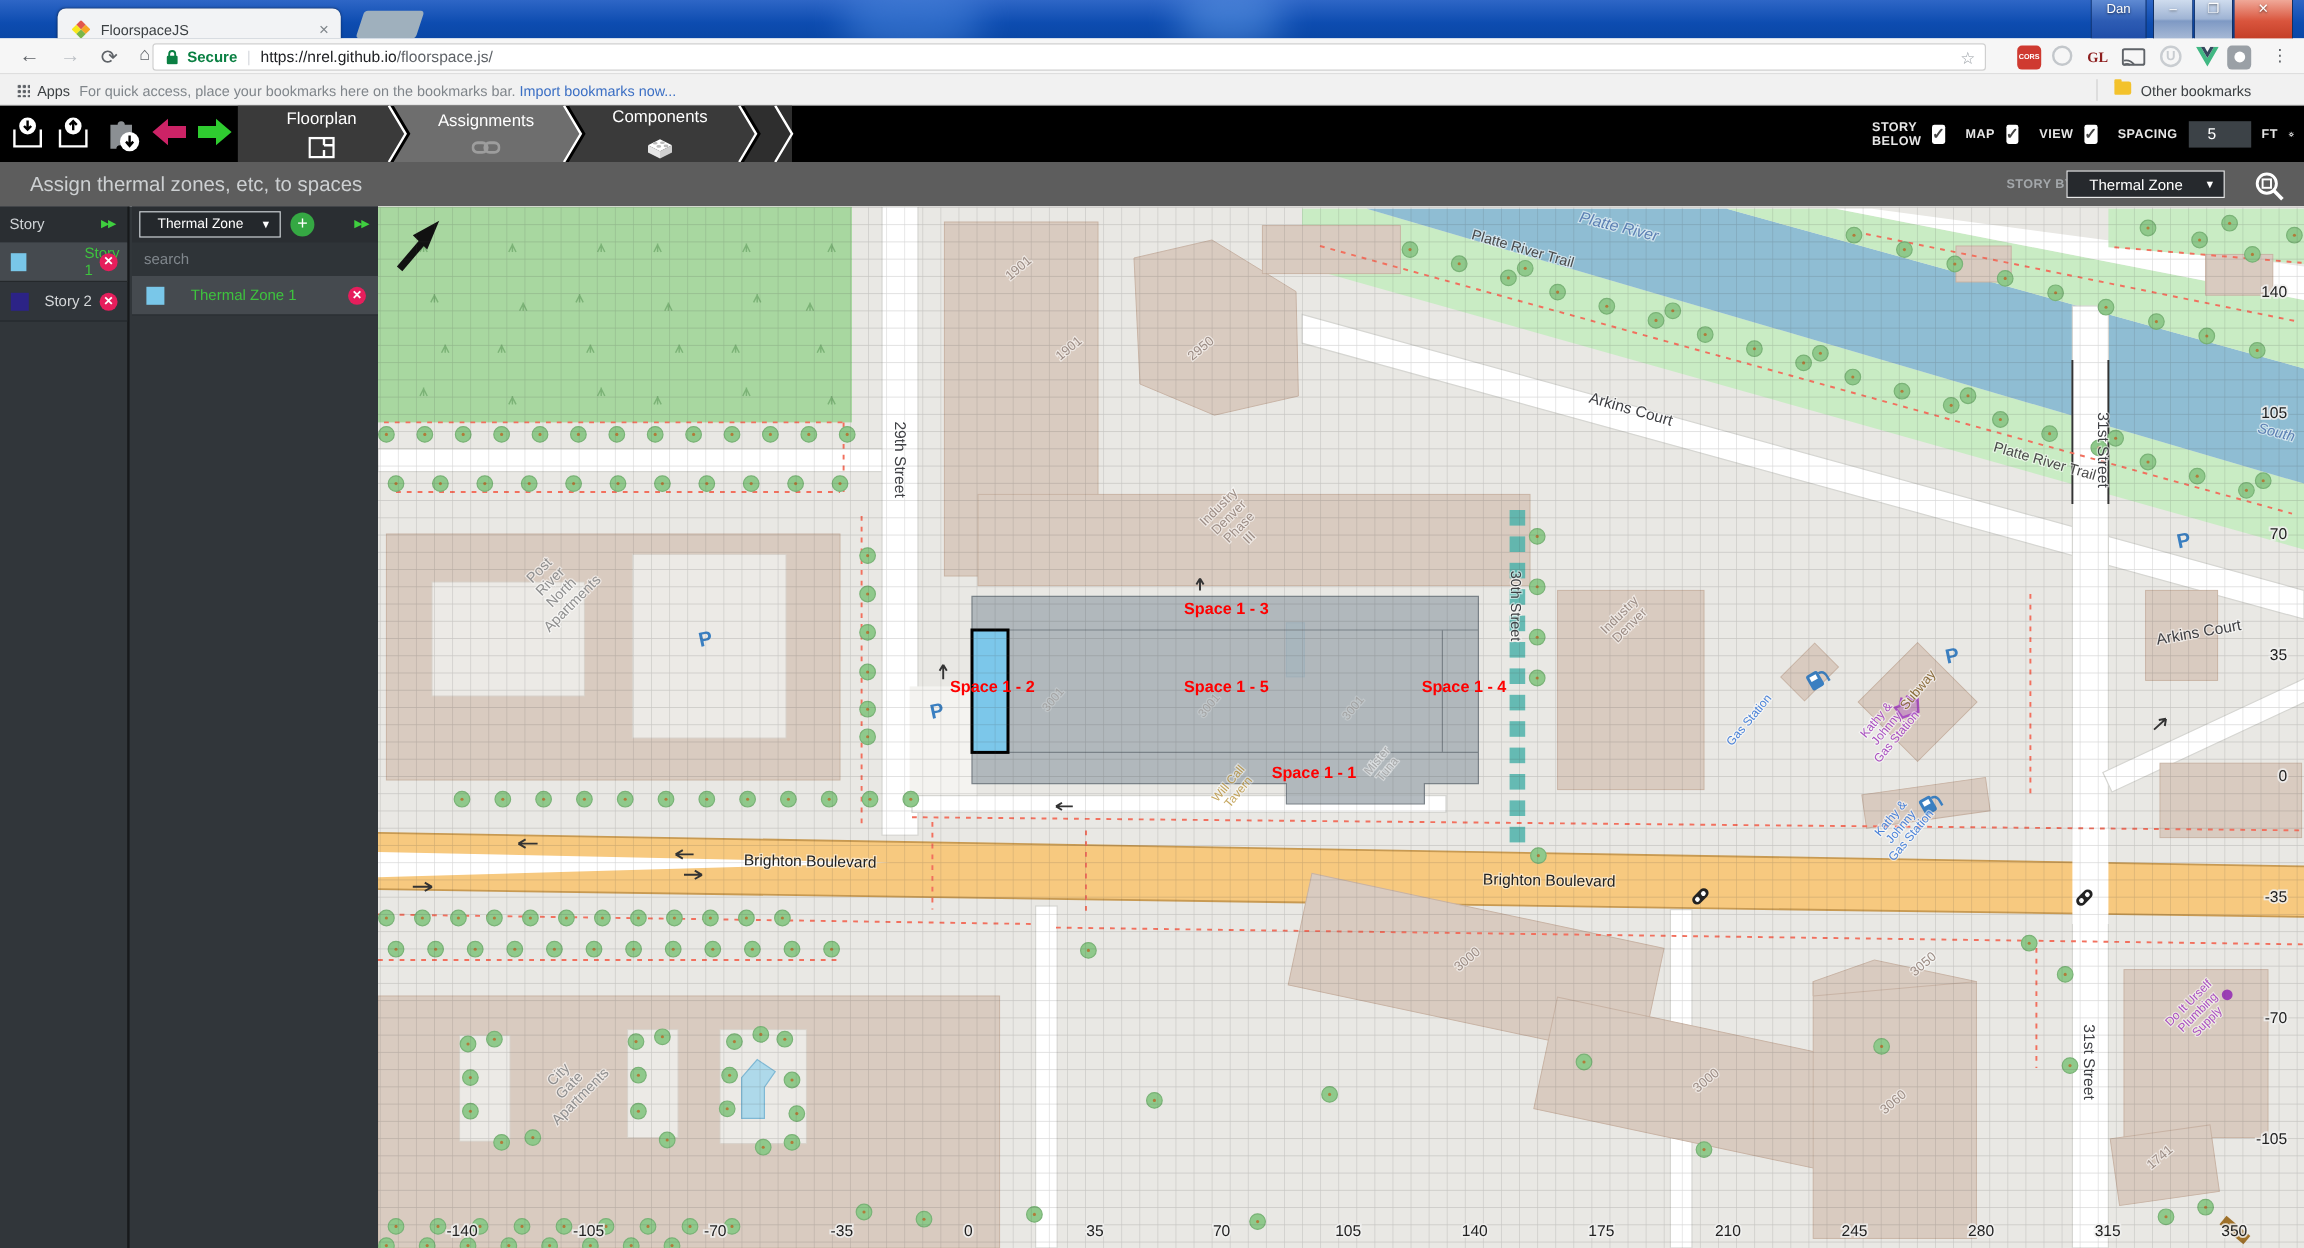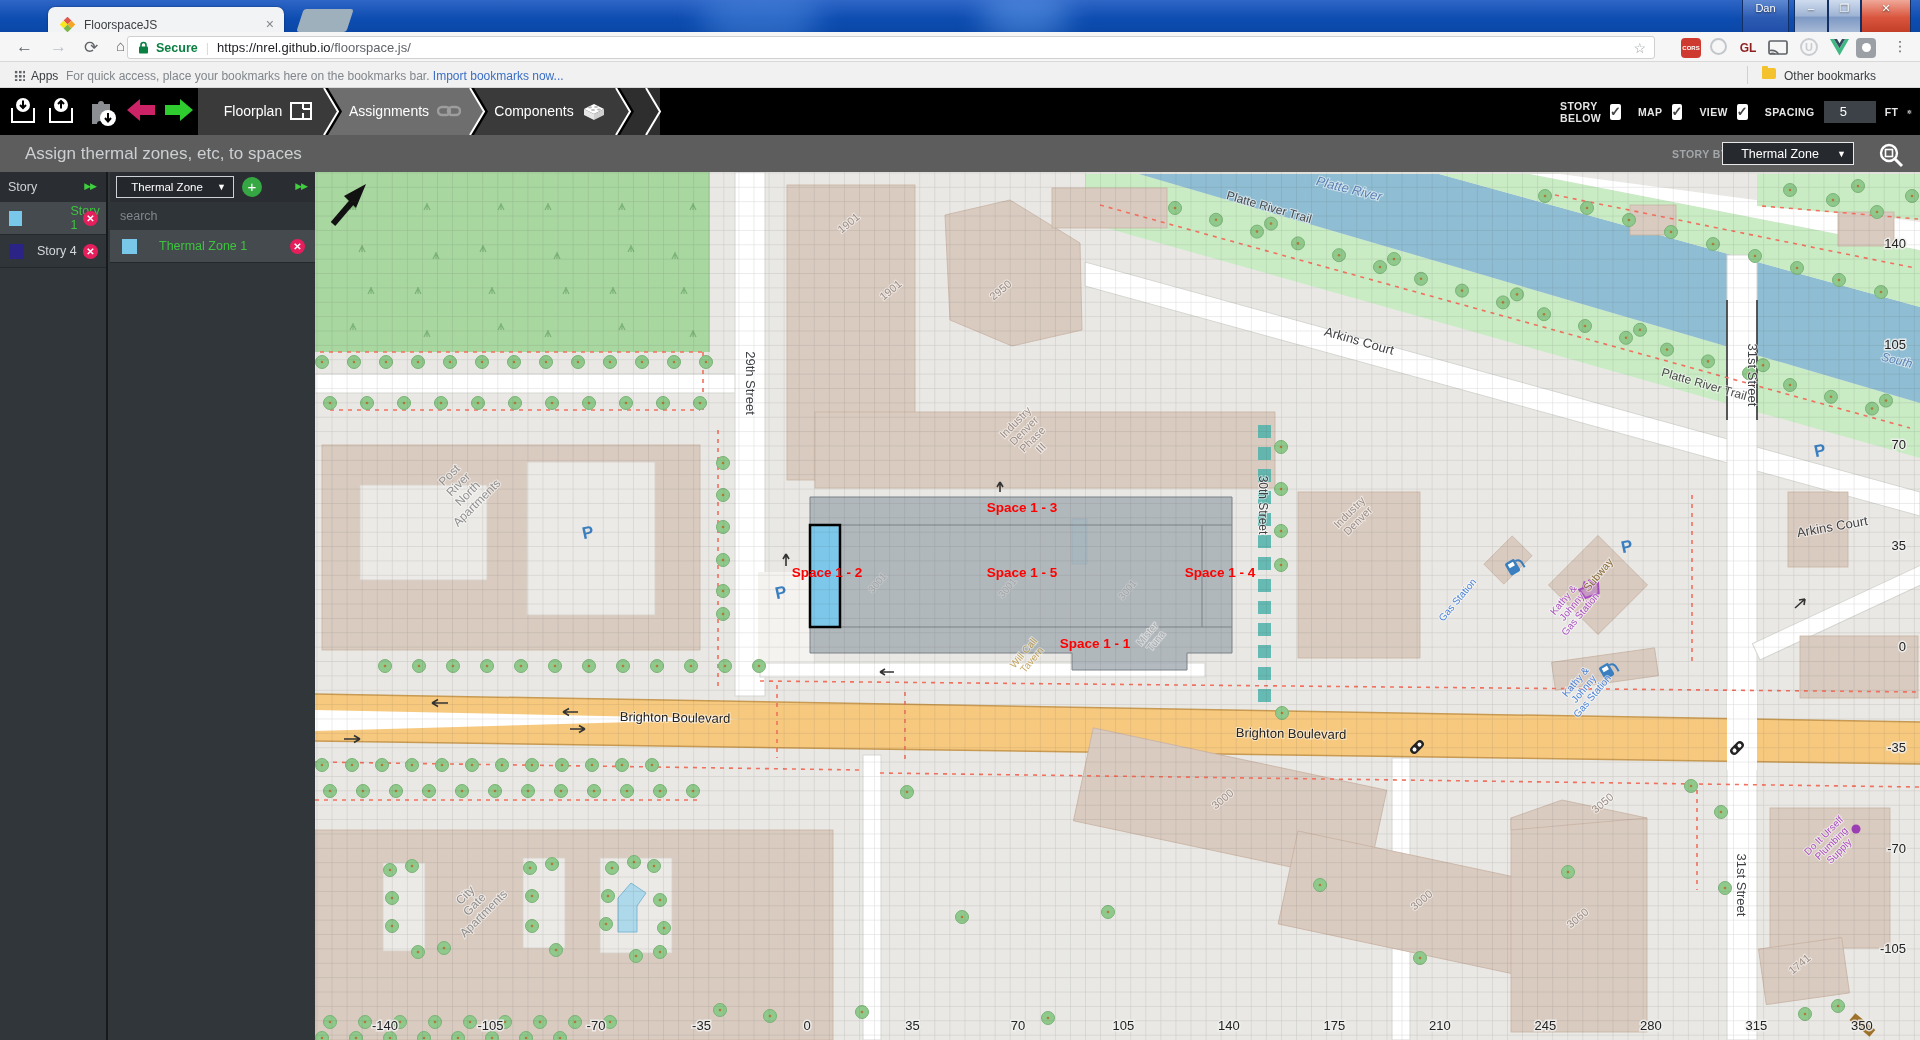--- a/index.html
+++ b/index.html
@@ -46,21 +46,21 @@
     background-image:radial-gradient(circle,#5f6368 1.4px,transparent 1.6px); background-size:4.2px 4.2px; }
   #import-link { color:#3b6fc4; cursor:pointer; }
   #bm-fold { left:1762px; top:68px; width:14px; height:11px; background:#f3c22c; border-radius:1px 2px 2px 1px; }
   #bm-fold:before { content:""; position:absolute; left:0; top:-2px; width:6px; height:3px; background:#f3c22c; border-radius:1px 1px 0 0; }
 
   
   #app-toolbar { left:0; top:88px; width:1920px; height:47px; background:#000; }
   .tool-ic { top:96px; width:30px; height:30px; }
   #tabs-svg { left:198px; top:88px; }
   .app-tab-label { top:88px; height:45px; display:flex; align-items:center; justify-content:center;
-    gap:8px; color:#fff; font-size:14px; }
+    gap:8px; color:#fff; font-size:14px;flex-direction:column; }
   .right-controls { left:1560px; top:88px; width:352px; height:47px; display:flex; align-items:center; gap:9px; }
   .tgl-label { color:#e6e6e6; font-size:10.5px; font-weight:bold; letter-spacing:.4px; }
   .cbx { width:16px; height:16px; background:#fff; border-radius:2px; color:#444; font-size:13px;
     line-height:16px; text-align:center; font-weight:bold; }
   #spacing-input { width:52px; height:22px; background:#3c4247; color:#fff; font-size:13px;
     border:none; padding-left:16px; }
 
   
   #subheader { left:0; top:135px; width:1920px; height:37px; background:#5d5d5d; display:flex; align-items:center; }
   #subheader-msg { color:#cdd0d2; font-size:17px; margin-left:25px; }
@@ -136,21 +136,21 @@
     <path d="M3 6V4a2.5 2.5 0 0 1 5 0v2" fill="none" stroke="#0b8043" stroke-width="1.6"></path>
   </svg>
   <span id="secure-label">Secure</span>
   <span class="url-sep">|</span>
   <span id="url-main">https://nrel.github.io</span>
     <span id="url-path">/floorspace.js/</span>
   <span id="star-ic">☆</span>
 </div>
 <div class="abs ext" style="left:1681px;background:#cf3a30;border-radius:4px;color:#fff;font-weight:bold;font-size:6px;">CORS</div>
 <div class="abs ext" style="left:1710px;border:2.5px solid #c3c7cb;border-radius:50%;width:17px;height:17px;"></div>
-<div class="abs ext" style="left:1738px;color:#8e1f1f;font-weight:bold;font-size:12px;">GL</div>
+<div class="abs ext" style="left:1738px;color:#8e1f1f;font-weight:bold;font-size:12px;font-family:Liberation Serif, serif;">GL</div>
 <div class="abs" style="left:1768px;top:40px;">
   <svg width="20" height="16" viewBox="0 0 20 16">
       <rect x="1" y="1" width="18" height="13" rx="1.5" fill="none" stroke="#5f6368" stroke-width="1.7"></rect>
       <path d="M2 14a5 5 0 0 1 5 0M2 10.5a8.5 8.5 0 0 1 8.5 3.5" stroke="#5f6368" fill="none" stroke-width="1.6"></path>
     </svg>
 </div>
 <div class="abs ext" style="left:1800px;border:2px solid #c9cdd1;border-radius:50%;width:18px;height:18px;color:#c9cdd1;font-weight:bold;line-height:14px;">U</div>
 <div class="abs" style="left:1830px;top:39px;">
   <svg width="19" height="17" viewBox="0 0 19 17">
       <path d="M0 0h4l5.5 9.5L15 0h4L9.5 16.5z" fill="#41b883"></path>
@@ -280,21 +280,21 @@
       <span id="story-title">Story</span>
       <span class="ff" style="right:10px;">▶▶</span>
     </div>
     <div class="list-row row-sel">
       <span class="swatch" style="background:#79c7e9;"></span>
       <span class="row-name name-green">Story 1</span>
       <span class="del-x" style="right:8px;">✕</span>
     </div>
     <div class="list-row row-un">
       <span class="swatch" style="background:#2c2386;"></span>
-      <span class="row-name name-grey">Story 4</span>
+      <span class="row-name name-grey">Story 2</span>
       <span class="del-x" style="right:8px;">✕</span>
     </div>
   </div>
   <div id="col2">
     <div class="side-head">
       <div id="zone-dd">
         <span class="val">Thermal Zone</span>
           <span class="dd-caret">▼</span>
       </div>
       <span id="add-zone">+</span>

